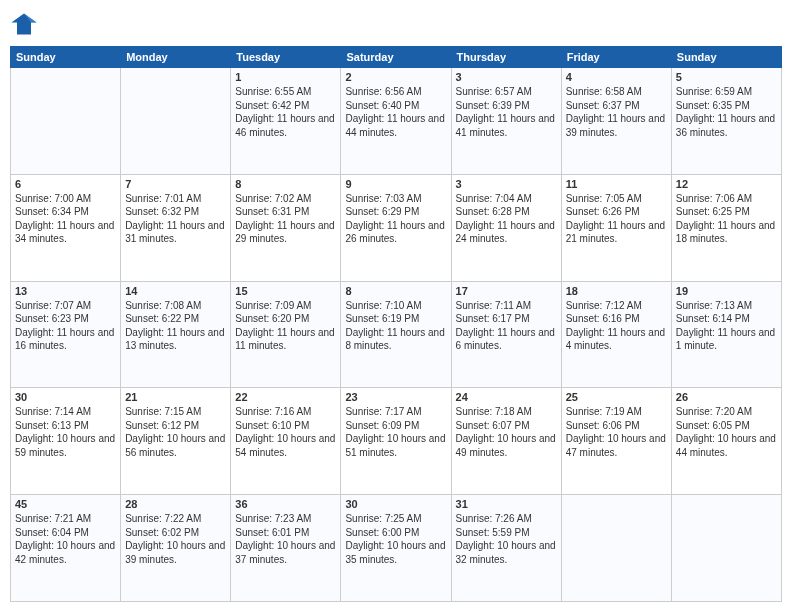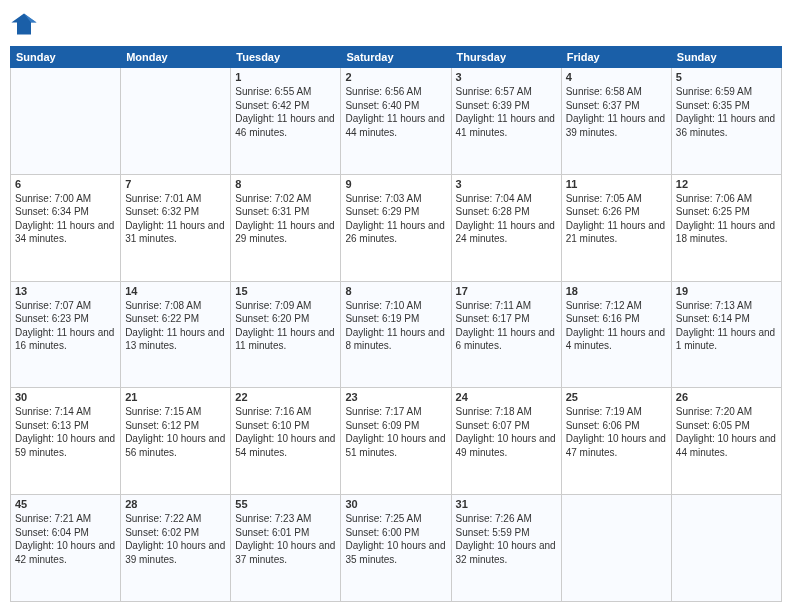--- a/index.html
+++ b/index.html
@@ -243,21 +243,21 @@
         <tr>
           <td>
             <span class="day-num">45</span>
             <div class="day-info">Sunrise: 7:21 AM<br>Sunset: 6:04 PM<br>Daylight: 10 hours and 42 minutes.</div>
           </td>
           <td>
             <span class="day-num">28</span>
             <div class="day-info">Sunrise: 7:22 AM<br>Sunset: 6:02 PM<br>Daylight: 10 hours and 39 minutes.</div>
           </td>
           <td>
-            <span class="day-num">55</span>
+            <span class="day-num">36</span>
             <div class="day-info">Sunrise: 7:23 AM<br>Sunset: 6:01 PM<br>Daylight: 10 hours and 37 minutes.</div>
           </td>
           <td>
             <span class="day-num">30</span>
             <div class="day-info">Sunrise: 7:25 AM<br>Sunset: 6:00 PM<br>Daylight: 10 hours and 35 minutes.</div>
           </td>
           <td>
             <span class="day-num">31</span>
             <div class="day-info">Sunrise: 7:26 AM<br>Sunset: 5:59 PM<br>Daylight: 10 hours and 32 minutes.</div>
           </td>

